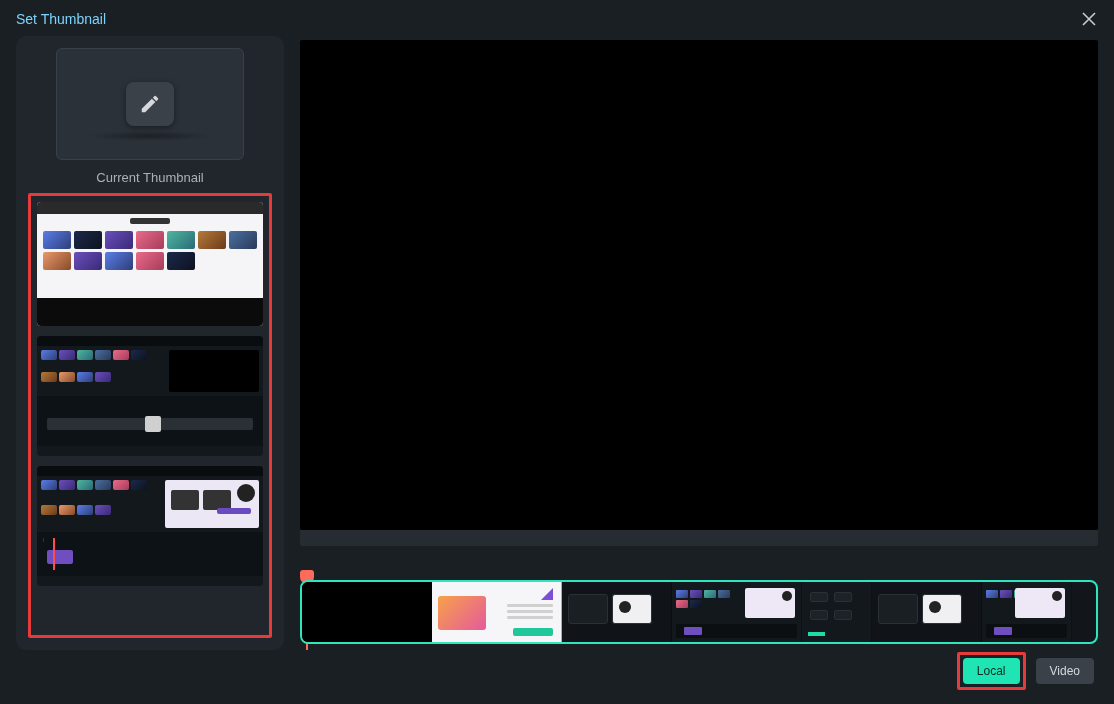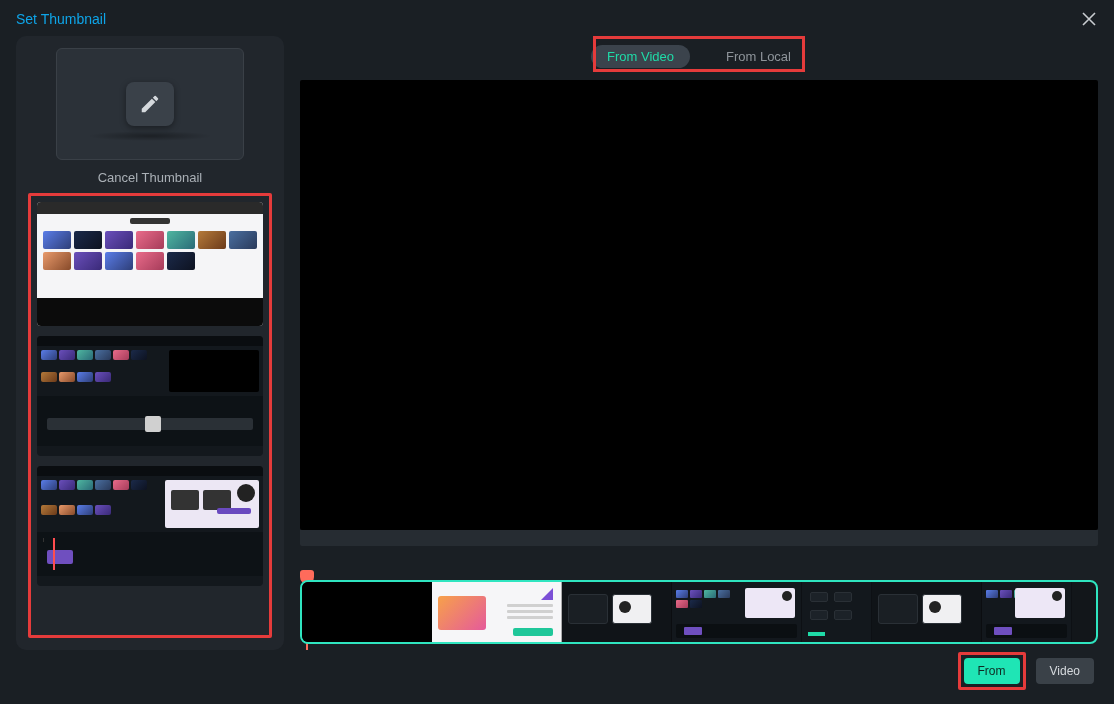--- a/index.html
+++ b/index.html
@@ -13,21 +13,21 @@
     position: relative;
   }
   .header {
     display: flex;
     justify-content: space-between;
     align-items: center;
     padding: 10px 16px 8px 16px;
   }
   .title {
     font-size: 14px;
-    color: #0ea5e9;
+    color: #7dd3fc;
   }
   .close-btn {
     width: 18px; height: 18px;
     display: flex; align-items: center; justify-content: center;
     cursor: pointer; color: #c8ccd0;
   }
   .close-btn svg { width: 14px; height: 14px; }
   .body {
     display: flex;
     padding: 0 16px;
@@ -289,21 +289,21 @@
 <div class="body">
 
   <div class="left-panel">
     <div class="current-thumb-box">
       <div class="pencil-tile">
         <svg viewBox="0 0 24 24">
             <path d="M3 17.25V21h3.75L17.81 9.94l-3.75-3.75L3 17.25zM20.71 7.04a1 1 0 0 0 0-1.41l-2.34-2.34a1 1 0 0 0-1.41 0l-1.83 1.83 3.75 3.75 1.83-1.83z"></path>
           </svg>
       </div>
     </div>
-    <div class="current-label">Cancel Thumbnail</div>
+    <div class="current-label">Current Thumbnail</div>
 
     <div class="frames-highlight">
       <div class="frame-item frame-1">
         <div class="topbar"></div>
         <div class="heading">
             <div></div>
           </div>
         <div class="grid">
           <span class="c1"></span>
             <span class="c2"></span>
@@ -367,27 +367,20 @@
         <div class="timeline">
             <div class="ruler"></div>
             <div class="clip"></div>
             <div class="ph-red"></div>
           </div>
       </div>
     </div>
   </div>
 
   <div class="right-panel">
-    <div class="tab-bar-wrap">
-      <div class="tab-highlight"></div>
-      <div class="tab-bar">
-        <div class="tab-btn active">From Video</div>
-        <div class="tab-btn">From Local</div>
-      </div>
-    </div>
     <div class="preview-area"></div>
     <div class="preview-shelf"></div>
 
     <div class="filmstrip-wrap">
       <div class="playhead">
           <div class="head"></div>
         </div>
       <div class="filmstrip">
         <div class="fs-thumb fs-black"></div>
         <div class="fs-thumb fs-light">
@@ -442,16 +435,16 @@
             </div>
         </div>
       </div>
     </div>
   </div>
 
 </div>
 
 <div class="footer">
   <div class="edit-highlight">
-    <div class="btn btn-primary">From</div>
+    <div class="btn btn-primary">Local</div>
   </div>
   <div class="btn btn-secondary">Video</div>
 </div>
 
 </body></html>

